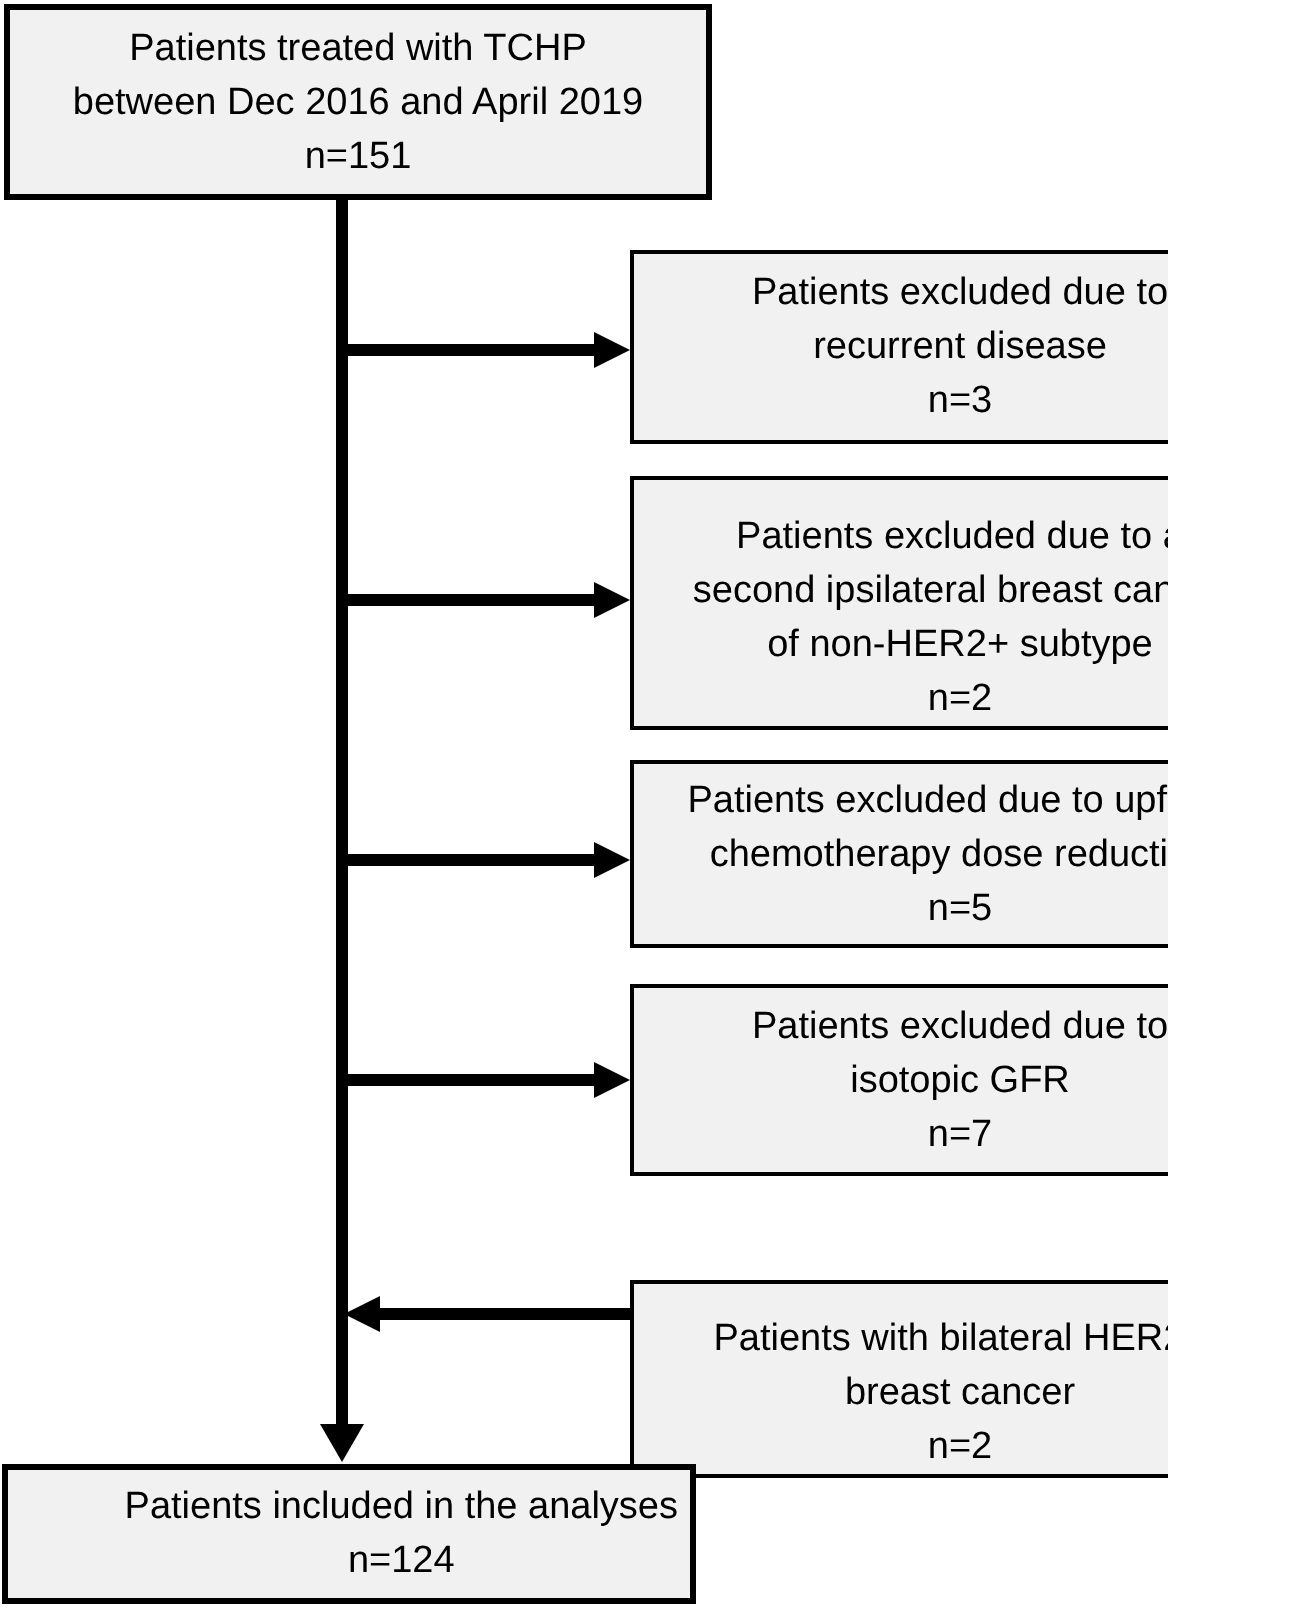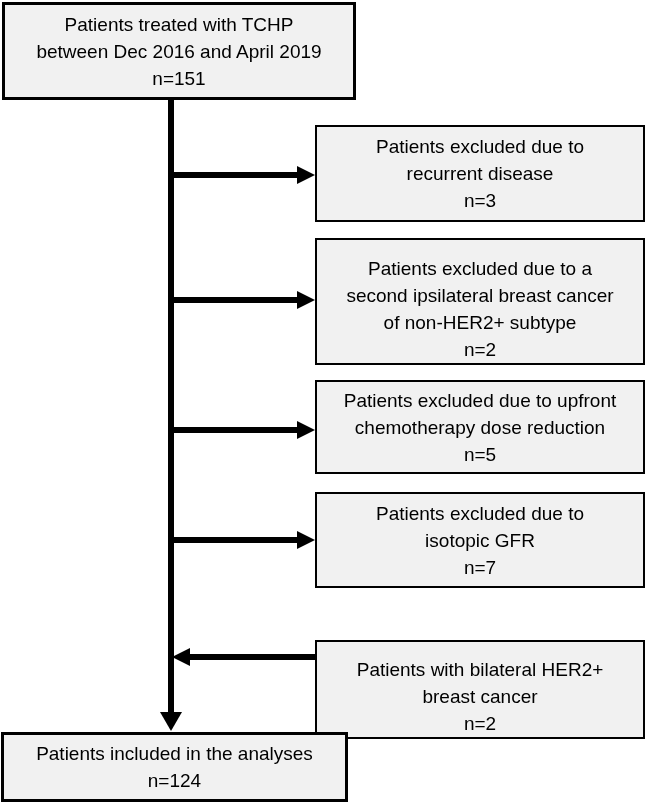--- a/index.html
+++ b/index.html
@@ -2,21 +2,21 @@
 <html><head>
 <meta charset="utf-8">
 <style>
   html, body {
     margin: 0;
     padding: 0;
     background: #ffffff;
   }
   .stage {
     position: relative;
-    width: 648px;
+    width: 584px;
     height: 804px;
     background: #ffffff;
     font-family: "Liberation Sans", sans-serif;
     color: #000000;
     overflow: hidden;
     text-decoration: underline;
   }
   .box {
     position: absolute;
     box-sizing: border-box;
@@ -29,21 +29,21 @@
     font-size: 19px;
     line-height: 27px;
   }
   .box .txt {
     white-space: pre-line;
     display: block;
     padding: 0 6px;
   }
   
   .b-source   { left: 2px;   top: 2px;   width: 354px; height: 98px; }
-  .b-included { left: 1px;   top: 732px; width: 347px; height: 70px; }
+  .b-included { left: 1px;   top: 732px; width: 347px; height: 70px; justify-content: flex-end; }
   
   .b-r { left: 315px; width: 330px; border-width: 2.5px; }
   .b-excl1 { top: 125px; height: 97px;  }
   .b-excl2 { top: 238px; height: 127px; align-items: flex-end; }
   .b-excl3 { top: 380px; height: 94px;  }
   .b-excl4 { top: 492px; height: 96px;  }
   .b-excl5 { top: 640px; height: 99px; align-items: flex-end;  }
   
   .vline {
     position: absolute;

